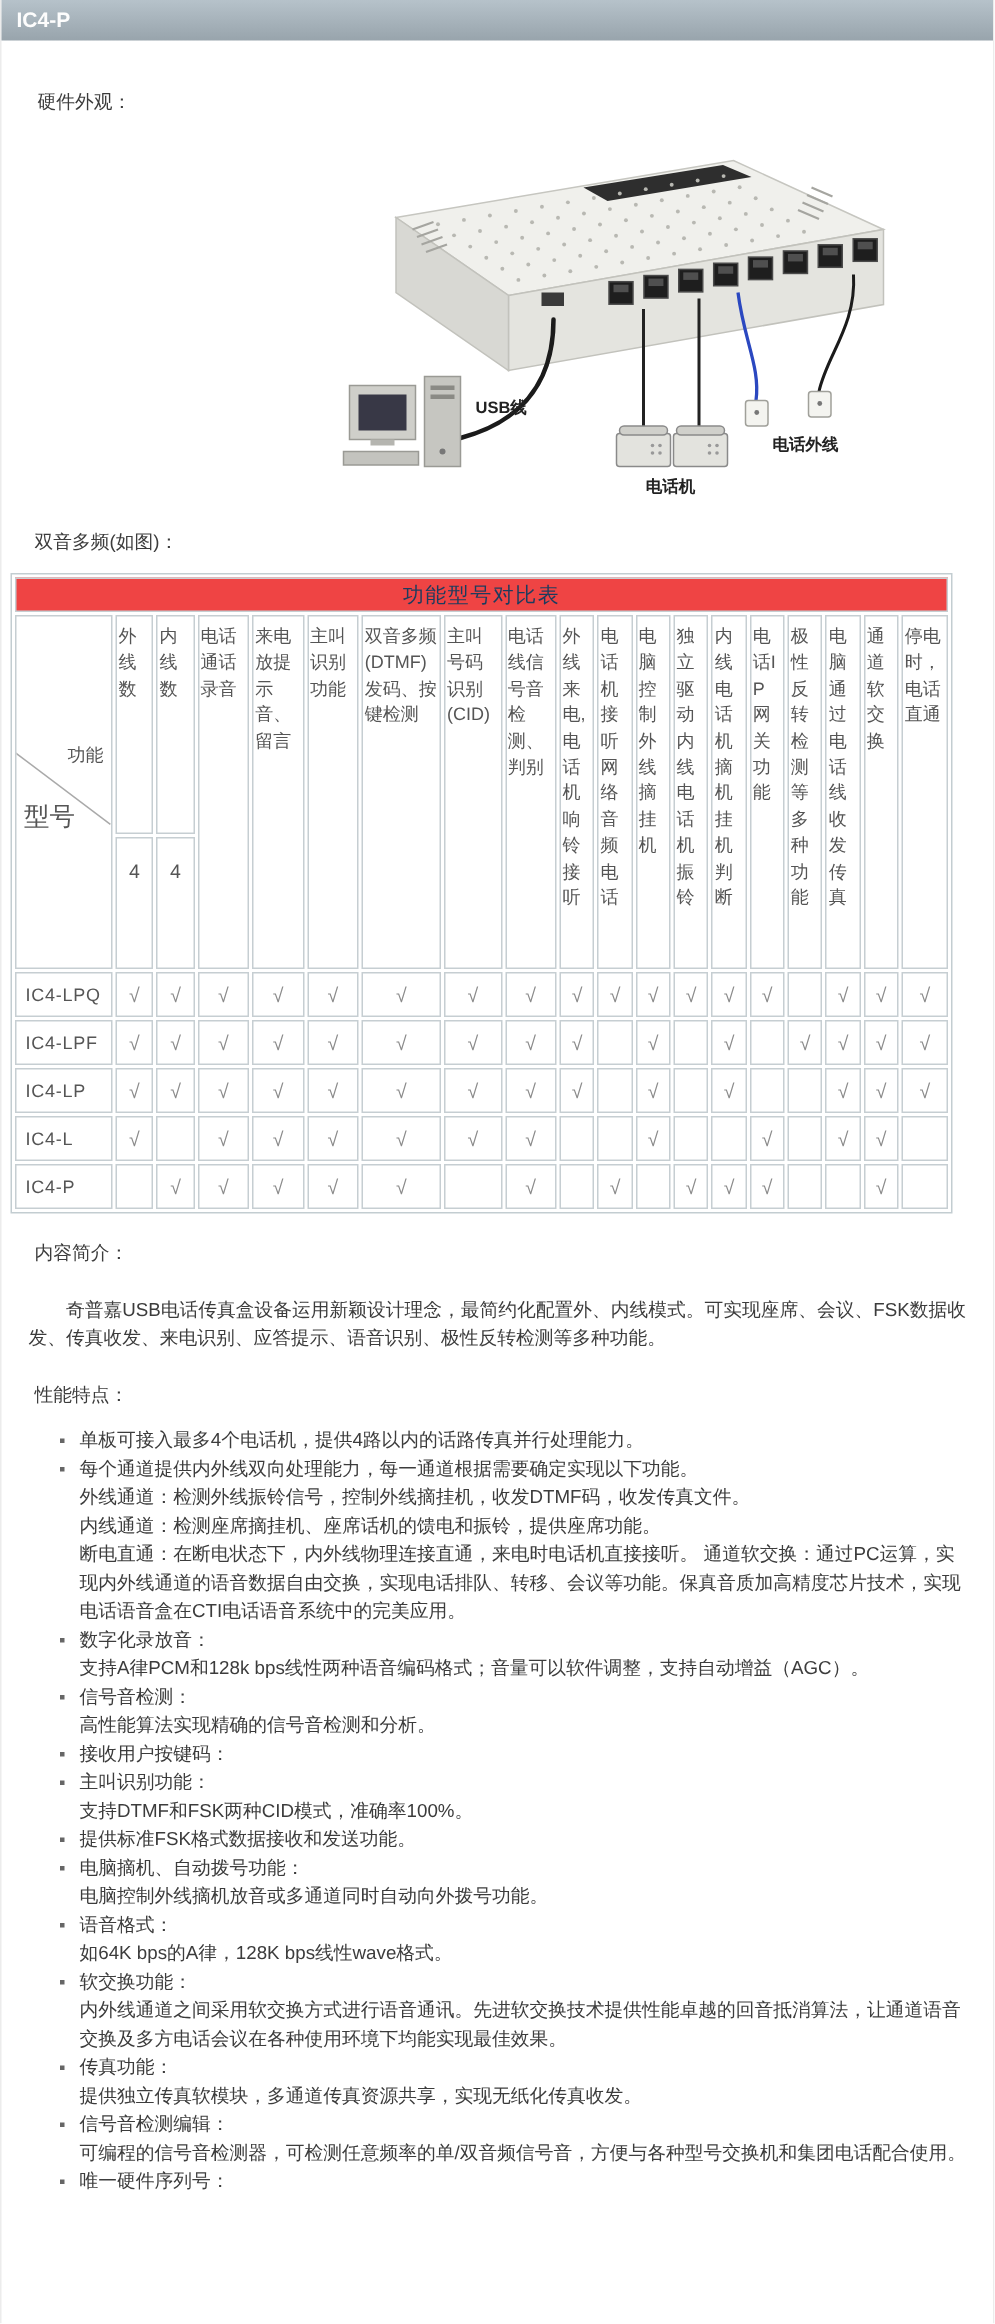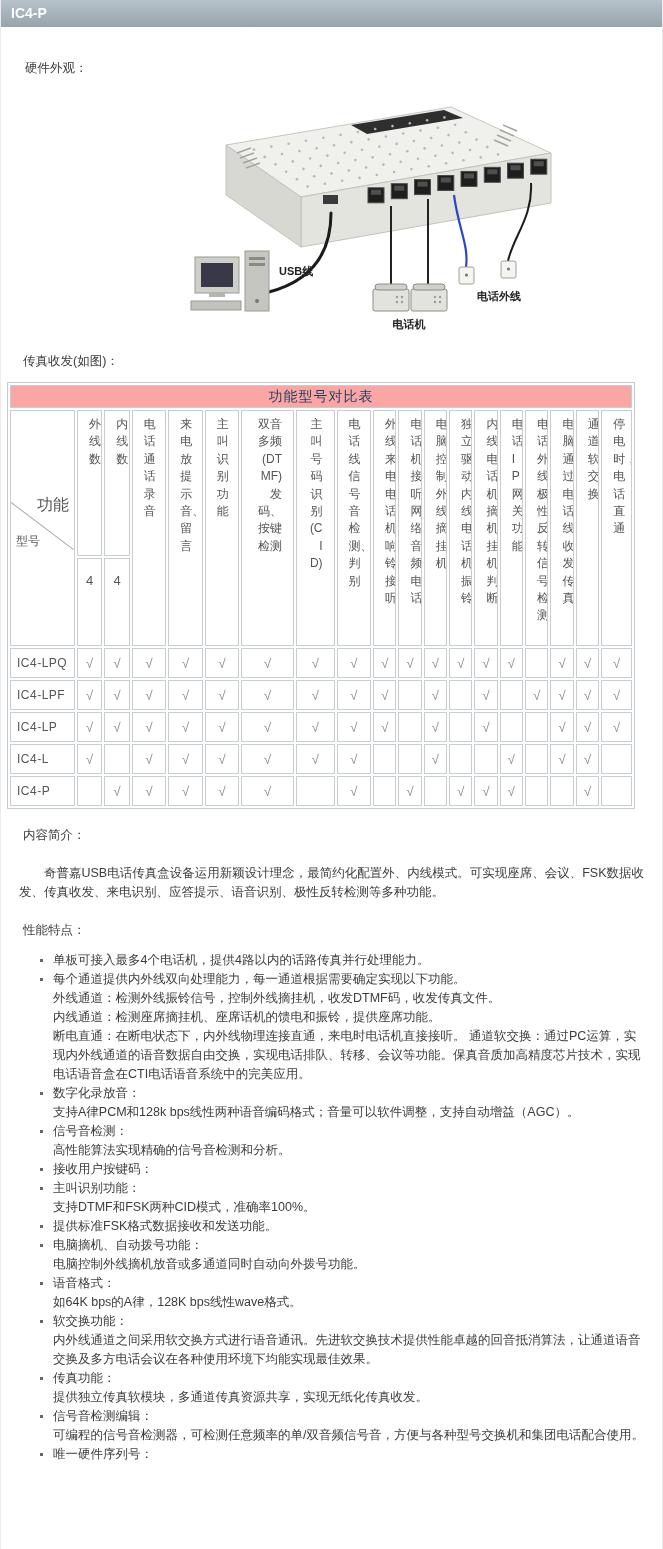--- a/index.html
+++ b/index.html
@@ -9,41 +9,41 @@
 
   .topbar { height:27px; background:linear-gradient(#b6c2ca,#98a4ac); color:#fdfdfd;
             font-weight:bold; font-size:14px; line-height:27px; padding-left:10px; }
 
   .sec-label { padding-left:22px; font-size:12.5px; color:#3c3c3c; }
   .lbl-appearance { margin:33px 0 8px;padding-left:24px; }
   .lbl-model { margin:16px 0 12px; }
   .lbl-intro { margin:18px 0 0; }
   .lbl-features { margin:20px 0 0; }
 
-  .figure { height:252px; margin-top:4px; text-align:center; }
+  .figure { height:252px; margin-top:4px; text-align:center;padding-left:38px; }
   .figure svg { display:block; margin:0 auto 0 150px; }
 
   
   table.cmp { border-collapse:separate; border-spacing:2px; background:#fff;
               border:1px solid #c3cdd1; table-layout:fixed; width:628px; margin-left:6px; }
   table.cmp td, table.cmp th { border:1px solid #c6ced2; box-sizing:border-box;
               font-weight:normal; overflow:hidden; }
-  td.ttl { background:#fca5a5; color:#1b3c5e; font-weight:bold; font-size:14px;
+  td.ttl { background:#ef4444; color:#1b3c5e; font-weight:bold; font-size:14px;
            text-align:center; height:23px; letter-spacing:1px; }
   tr.hr1 { height:146px; }
   tr.hr2 { height:88px; }
-  th.h { color:#555; font-size:12px; vertical-align:top; text-align:right;
-         padding:5px 11px 2px; line-height:1.45; word-break:break-all; }
+  th.h { color:#555; font-size:12px; vertical-align:top; text-align:left;
+         padding:5px 1px 2px; line-height:1.45; word-break:break-all; }
   td.cnt { text-align:center; vertical-align:top; padding-top:14px; color:#555; font-size:13px; }
   tr.data { height:30px; }
   td.model { font-size:12px; color:#555; padding-left:6px; letter-spacing:0.5px; }
   td.chk { text-align:center; color:#8b8b8b; font-size:13px; }
   td.corner { position:relative; }
-  .corner .fn  { position:absolute; top:84px;  right:5px; font-size:16px; color:#555; }
-  .corner .mod { position:absolute; top:122px; left:5px;  font-size:12px; color:#555;font-family:Liberation Serif, serif; }
+  .corner .fn  { position:absolute; top:84px;  right:5px; font-size:12px; color:#555; }
+  .corner .mod { position:absolute; top:122px; left:5px;  font-size:17px; color:#555;font-family:Liberation Serif, serif; }
   .corner .diag { position:absolute; left:-1px; top:90px; width:80px; height:1px;
                   background:#a9a9a9; transform:rotate(37deg); transform-origin:0 0; }
 
   .intro-p { margin:20px 0 0; padding:0 14px 0 18px; text-indent:2em;
              font-size:12.5px; line-height:19px; color:#3c3c3c; }
 
   ul.features { list-style:none; margin:12px 0 0; padding:0 14px 30px 52px; }
   ul.features li { position:relative; font-size:12.5px; line-height:19px; color:#3c3c3c; }
   ul.features li::before { content:""; position:absolute; left:-13px; top:8px;
                            width:3px; height:3px; background:#666; }
@@ -217,21 +217,21 @@
         <rect x="350" y="176" width="15" height="17" rx="2" fill="#f4f4f0" stroke="#a0a09a"></rect>
         <circle cx="357.5" cy="184" r="1.6" fill="#777"></circle>
       </g>
 
       <text x="128" y="190" font-size="11" font-weight="bold" fill="#222">USB线</text>
       <text x="258" y="243" font-size="11" font-weight="bold" fill="#222" text-anchor="middle">电话机</text>
       <text x="348" y="215" font-size="11" font-weight="bold" fill="#222" text-anchor="middle">电话外线</text>
     </svg>
   </div>
 
-  <div class="sec-label lbl-model">传真收发(如图)：</div>
+  <div class="sec-label lbl-model">双音多频(如图)：</div>
 
   <table class="cmp">
     <colgroup>
       <col style="width:64px">
         <col style="width:25px">
         <col style="width:25px">
       <col style="width:34px">
         <col style="width:34px">
         <col style="width:34px">
       <col style="width:52px">
@@ -265,21 +265,21 @@
           <th class="h" rowspan="2">主叫识别功能</th>
           <th class="h" rowspan="2">双音多频(DTMF)发码、按键检测</th>
           <th class="h" rowspan="2">主叫号码识别(CID)</th>
           <th class="h" rowspan="2">电话线信号音检测、判别</th>
           <th class="h" rowspan="2">外线来电,电话机响铃接听</th>
           <th class="h" rowspan="2">电话机接听网络音频电话</th>
           <th class="h" rowspan="2">电脑控制外线摘挂机</th>
           <th class="h" rowspan="2">独立驱动内线电话机振铃</th>
           <th class="h" rowspan="2">内线电话机摘机挂机判断</th>
           <th class="h" rowspan="2">电话IP网关功能</th>
-          <th class="h" rowspan="2">电话外线极性反转信号检测</th>
+          <th class="h" rowspan="2">极性反转检测等多种功能</th>
           <th class="h" rowspan="2">电脑通过电话线收发传真</th>
           <th class="h" rowspan="2">通道软交换</th>
           <th class="h" rowspan="2">停电时，电话直通</th>
         </tr>
         <tr class="hr2">
           <td class="cnt">4</td>
           <td class="cnt">4</td>
         </tr>
         <tr class="data">
           <td class="model">IC4-LPQ</td>

